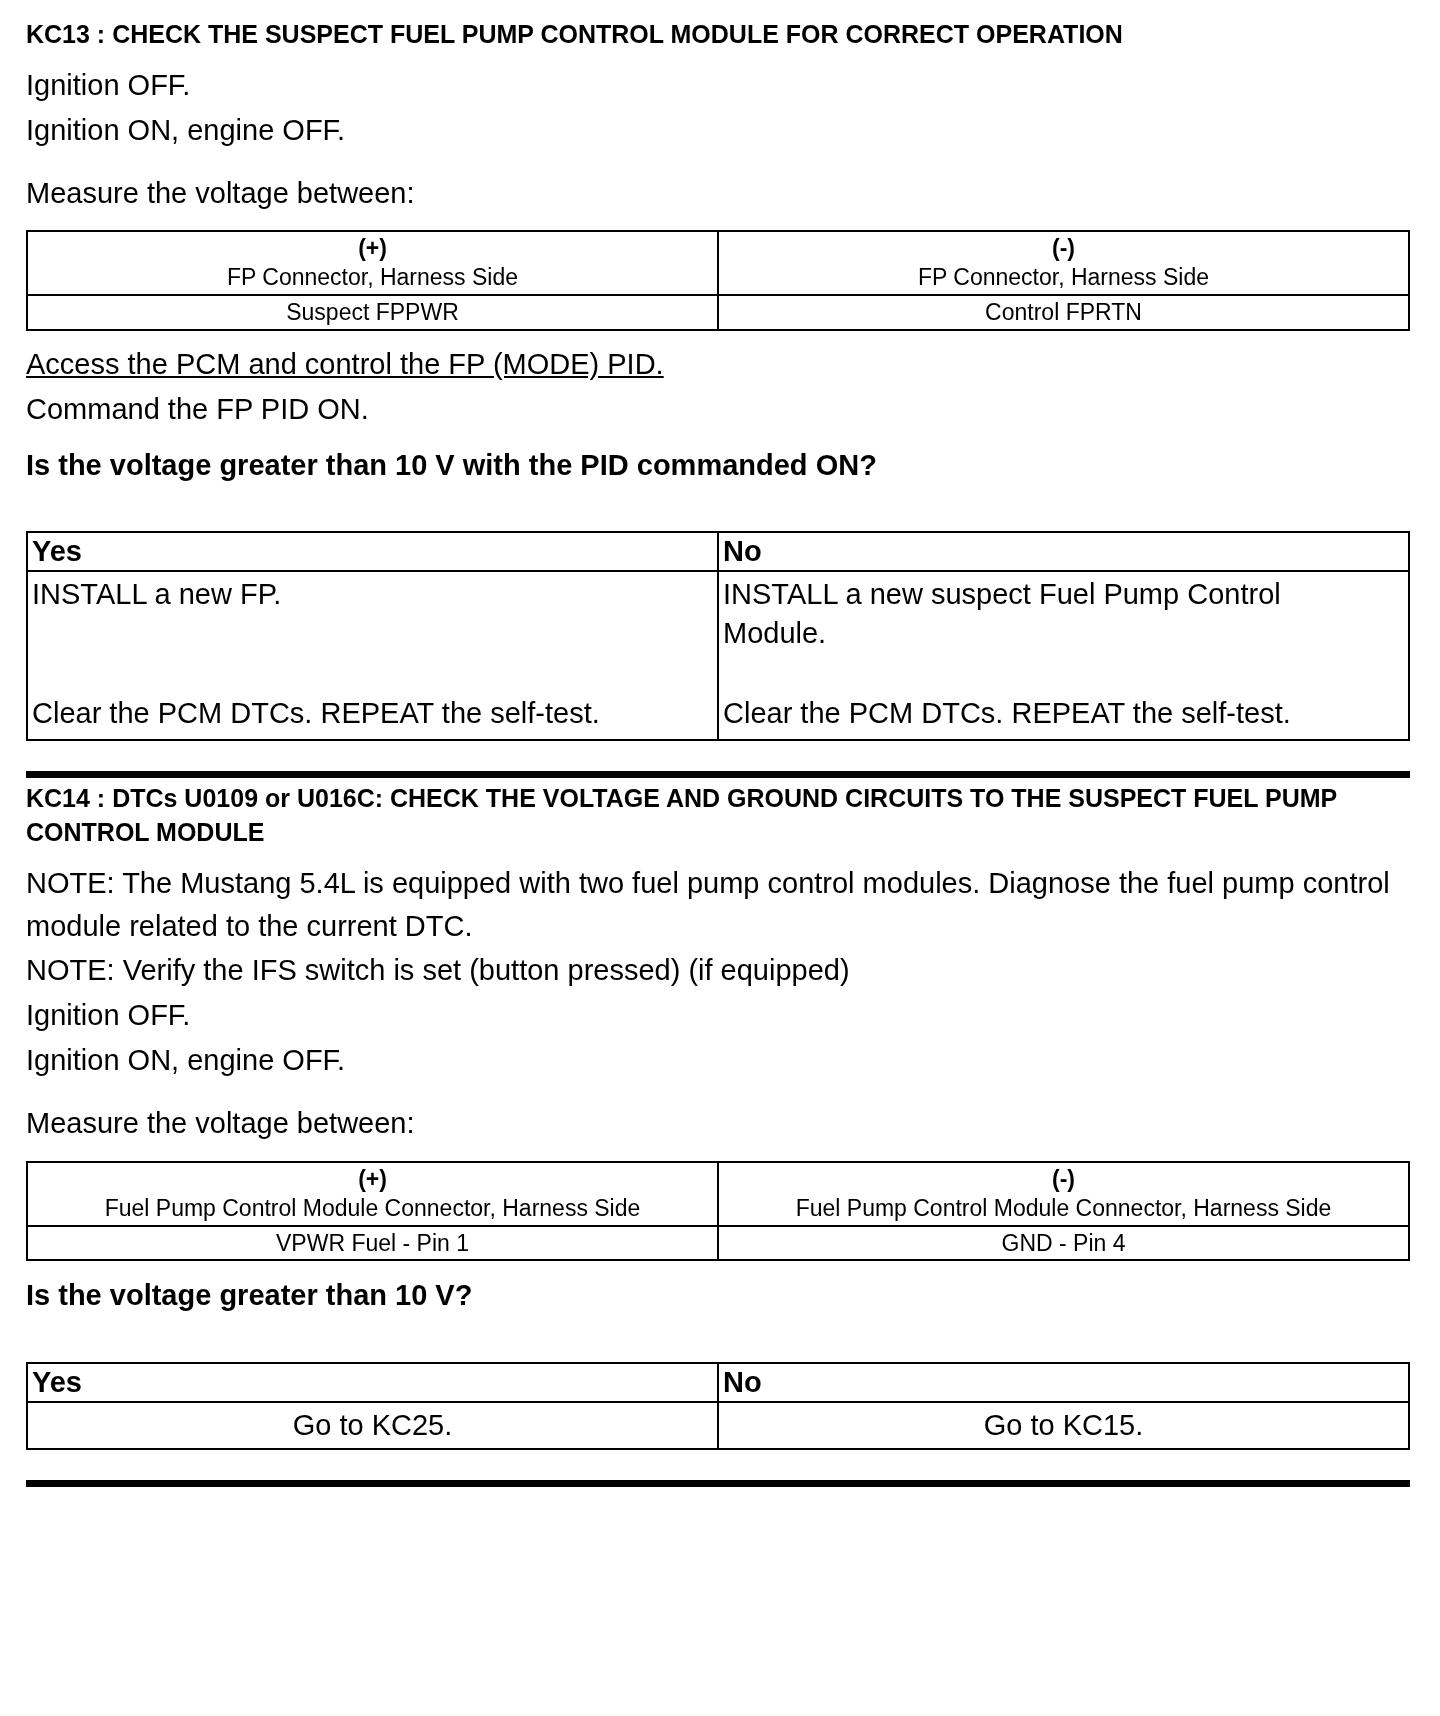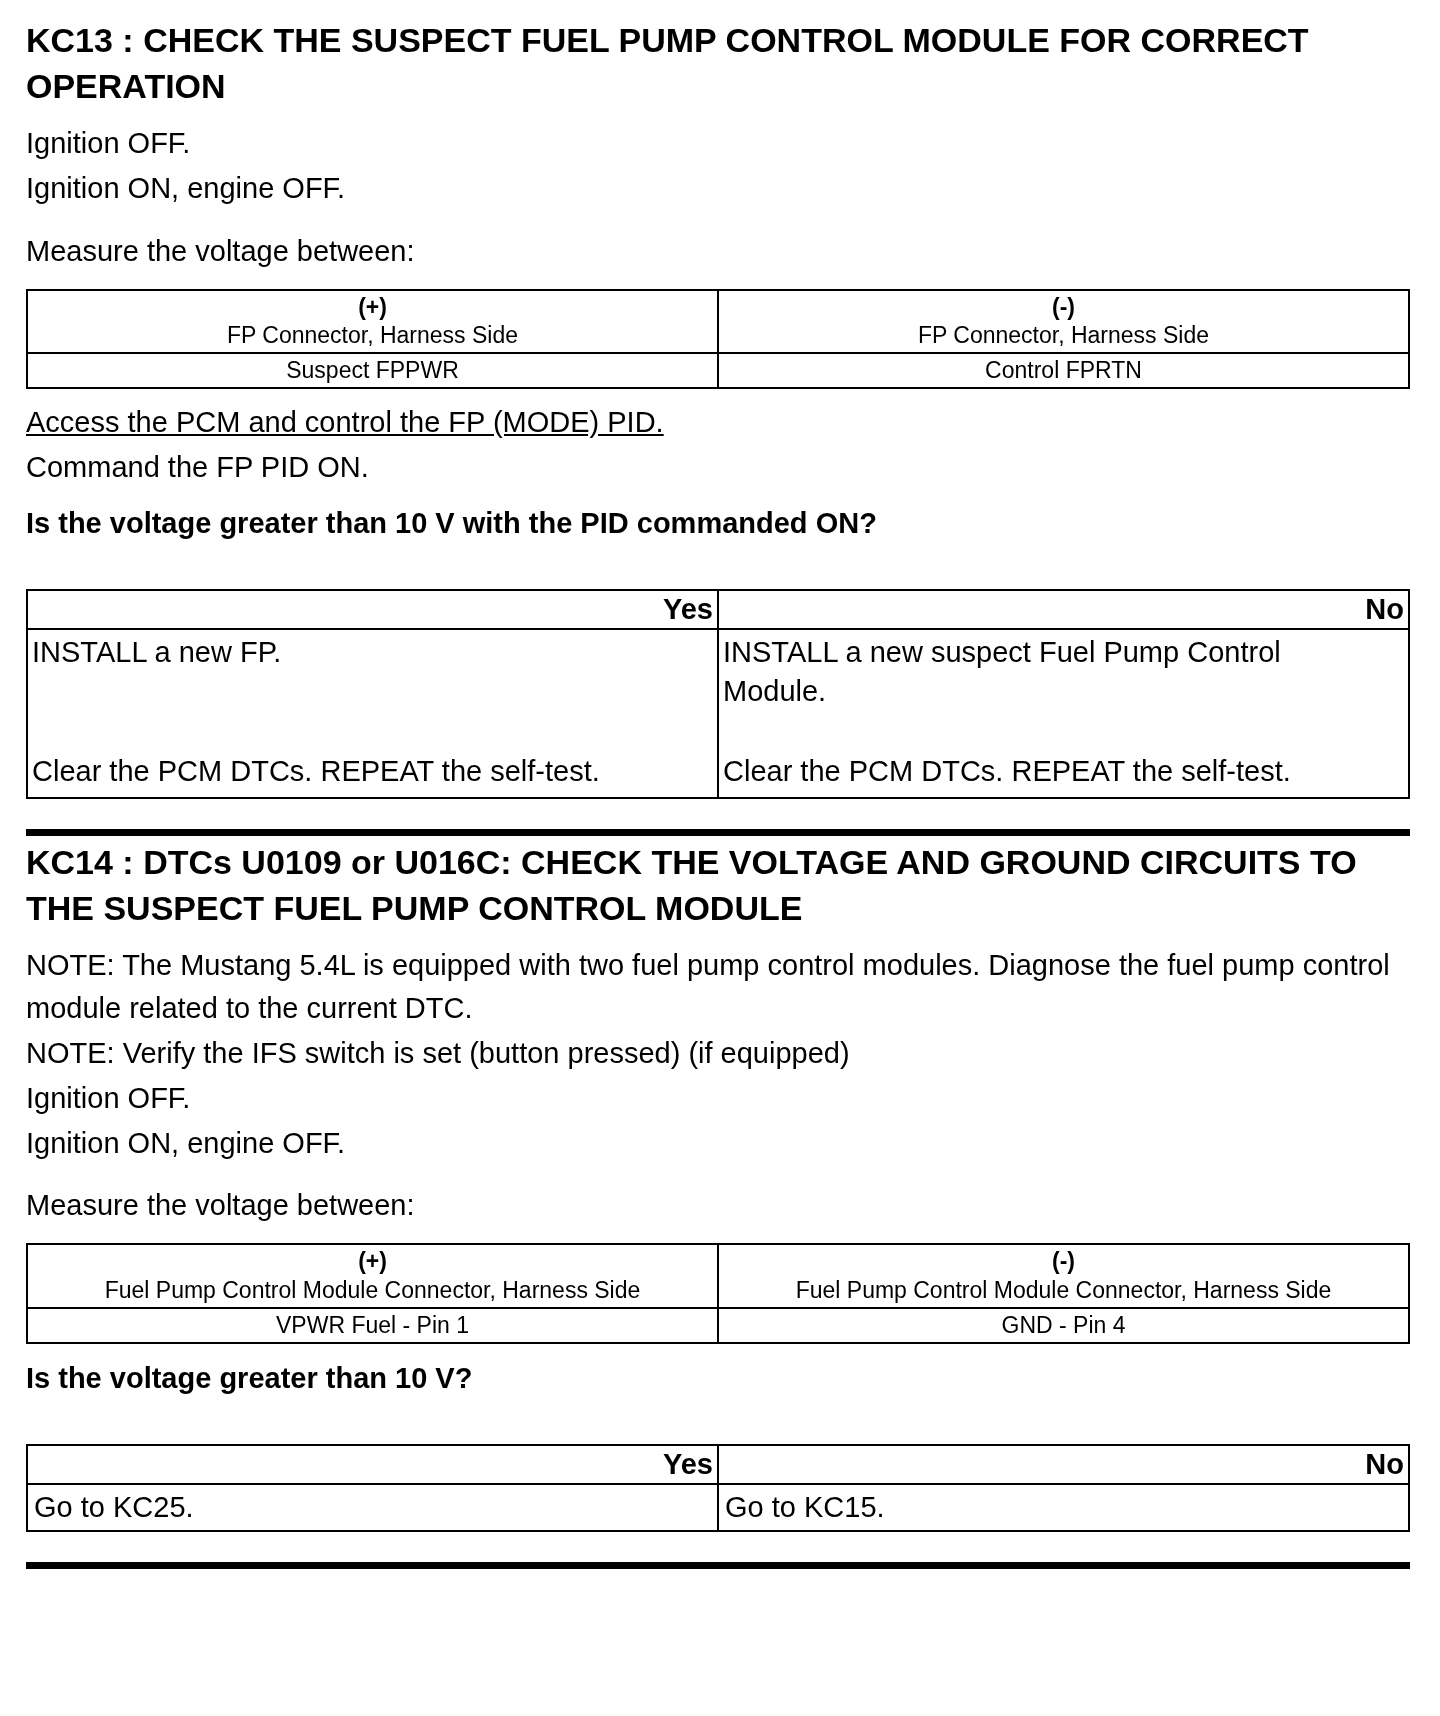--- a/index.html
+++ b/index.html
@@ -7,21 +7,21 @@
   body {
     width: 1440px;
     min-height: 1716px;
     color: #000000;
     font-family: "Liberation Sans", sans-serif;
     padding: 14px 30px 24px 26px;
   }
   .section { width: 100%; }
   .section-title {
     font-weight: bold;
-    font-size: 34px;
+    font-size: 25px;
     line-height: 1.35;
     margin: 4px 0 12px 0;
   }
   p.body-line {
     font-size: 29px;
     line-height: 1.48;
     margin: 2px 0;
   }
   p.measure-label { margin-top: 20px; margin-bottom: 16px; }
   p.pre-question { margin-top: 12px; text-decoration: underline; }
@@ -44,38 +44,39 @@
     line-height: 1.25;
     padding: 2px 6px;
   }
   .mtable .sign { font-weight: bold; display: block; }
   .mtable .conn { display: block; }
   .dtable { margin-top: 46px; }
   .dtable th {
     border: 2px solid #000;
     font-size: 29px;
     font-weight: bold;
-    text-align: right;
+    text-align: left;
     padding: 2px 4px;
   }
   .dtable td {
     border: 2px solid #000;
     font-size: 29px;
     line-height: 1.35;
     vertical-align: top;
     padding: 3px 20px 6px 4px;
   }
   .dtable td .cell-flex {
     display: flex;
     flex-direction: column;
     justify-content: space-between;
     min-height: 158px;
   }
   .dtable.simple td {
-    padding: 3px 6px;
+    text-align: center;
+    padding: 3px 22px;
   }
   .divider {
     border: none;
     border-top: 7px solid #000;
     margin-top: 30px;
   }
   .section-gap { }
   .note-line { margin-top: 6px; }
 </style>
 </head>

